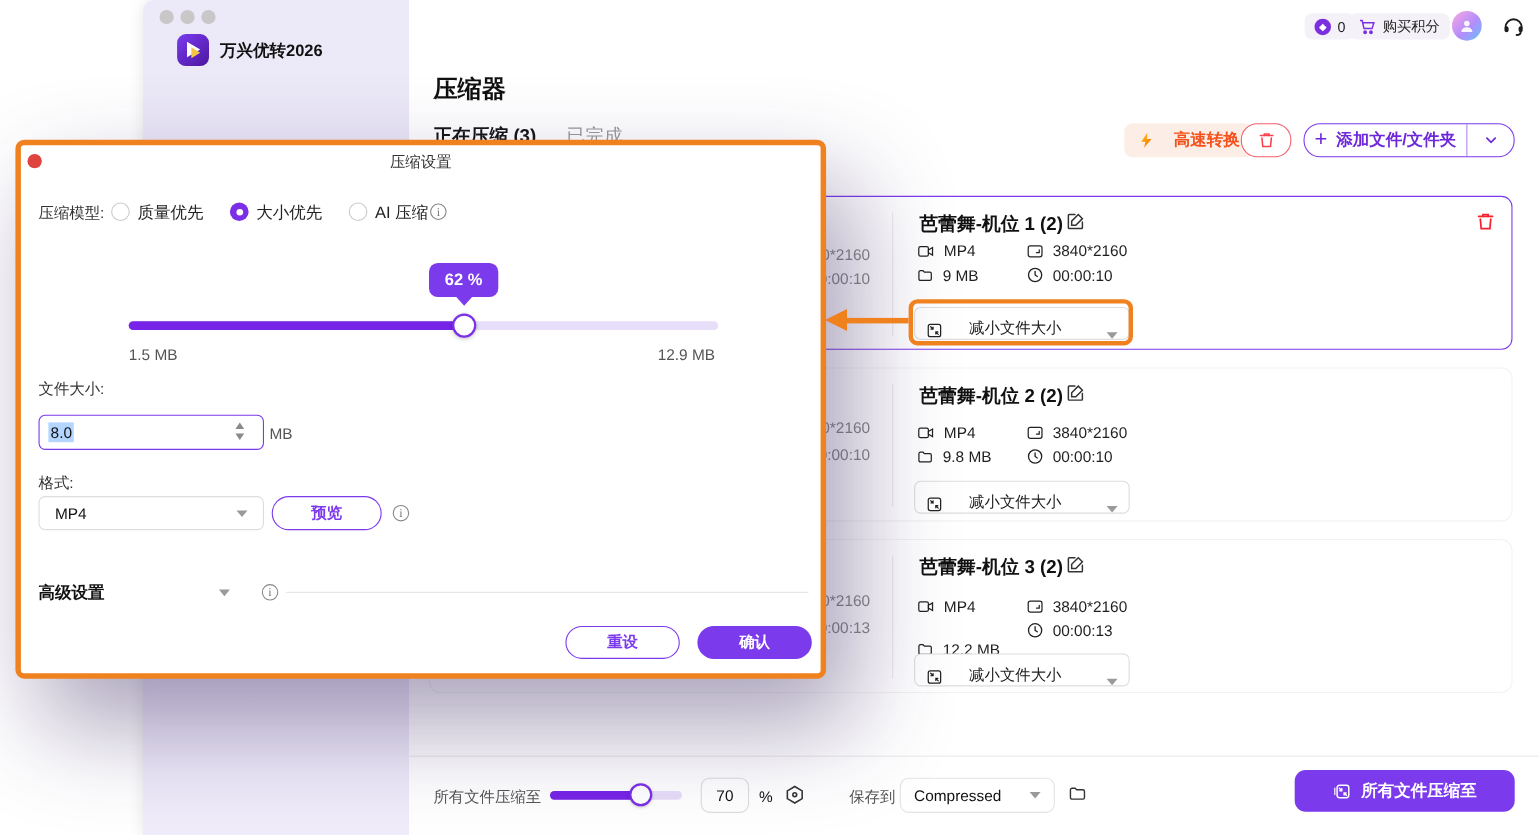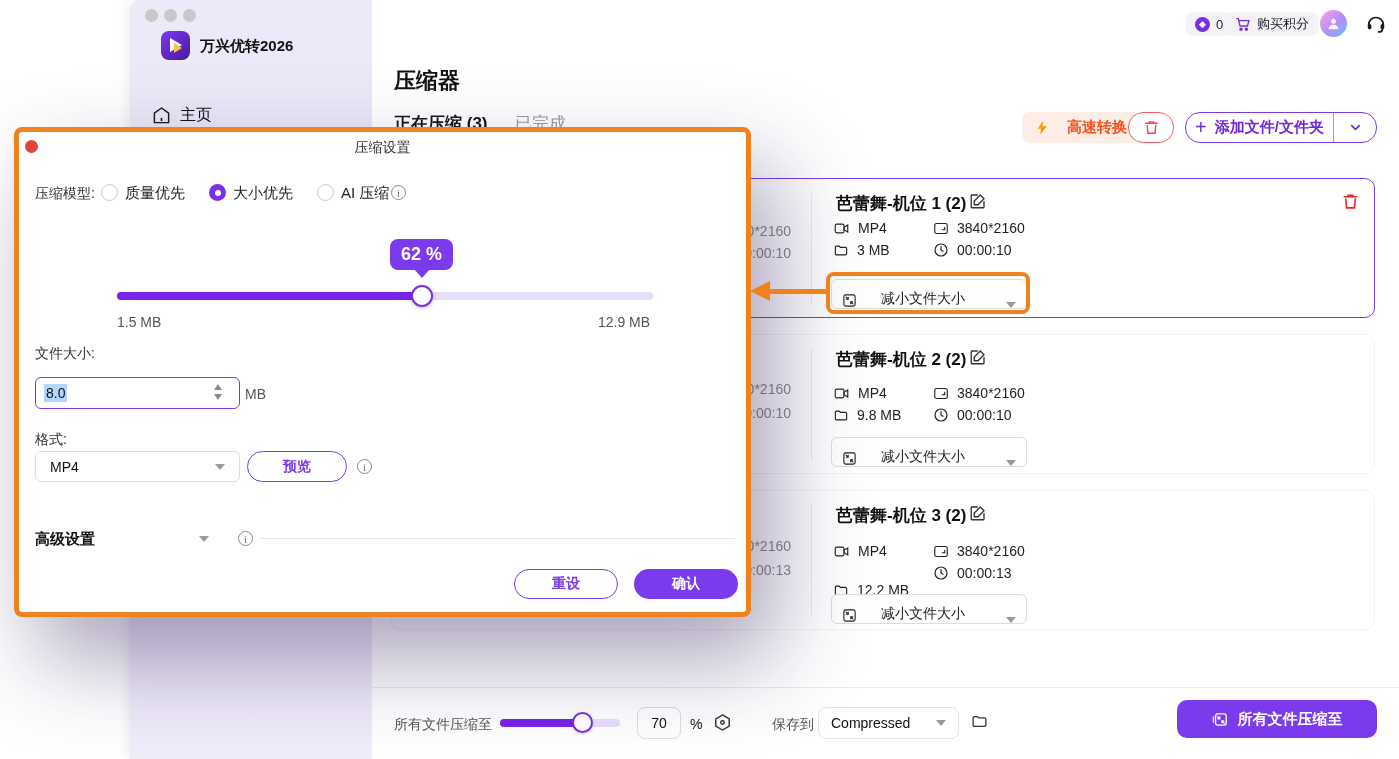--- a/index.html
+++ b/index.html
@@ -90,21 +90,21 @@
            box-shadow:24px 42px 90px rgba(50,30,90,.42); }
   .m-close { position:absolute; left:6px; top:8px; width:13px; height:13px; border-radius:50%; background:#e0443e; }
   .m-title { position:absolute; left:0; top:7px; width:100%; text-align:center; font-size:14px; color:#333; }
   .m-row-label { position:absolute; left:16px; font-size:14px; color:#333; }
   .radio { position:absolute; width:17px; height:17px; border-radius:50%; border:1.5px solid #c9c9c9; background:#fff; }
   .radio.sel { border:none; background:#7c2fe8; }
   .radio.sel::after { content:""; position:absolute; left:5.5px; top:5.5px; width:6px; height:6px;
                       border-radius:50%; background:#fff; }
   .radio-label { position:absolute; top:52px; font-size:15px; color:#222; }
   .bubble { position:absolute; left:371px; top:107px; width:63px; height:31px; background:#7c3aed; border-radius:8px;
-            color:#fff; font-weight:bold; font-size:18px; display:flex; align-items:center; justify-content:center; }
+            color:#fff; font-weight:bold; font-size:15px; display:flex; align-items:center; justify-content:center; }
   .bubble::after { content:""; position:absolute; left:24px; top:30px; width:0; height:0;
                    border-left:8px solid transparent; border-right:8px solid transparent; border-top:9px solid #7c3aed; }
   .m-track { position:absolute; left:98px; top:160px; width:536px; height:8px; border-radius:4px; background:#e7defa; }
   .m-track .fill { position:absolute; left:0; top:0; width:57%; height:8px; border-radius:4px; background:#7724e8; }
   .m-knob { position:absolute; left:392px; top:153px; width:22px; height:22px; border-radius:50%; background:#fff;
             border:2.5px solid #7c2fe8; box-shadow:0 1px 4px rgba(0,0,0,.25); }
   .m-min { position:absolute; left:98px; top:182px; font-size:14px; color:#555; }
   .m-max { position:absolute; left:568px; top:182px; width:74px; text-align:center; font-size:14px; color:#555; }
   .m-input { position:absolute; left:16px; top:245px; width:205px; height:32px; border:1.5px solid #7c3aed;
              border-radius:6px; background:#fff; display:flex; align-items:center; padding:0 8px; font-size:14px; }
@@ -145,29 +145,20 @@
 
   <div class="sidebar">
     <div class="traffic" style="left:15px"></div>
     <div class="traffic" style="left:34px"></div>
     <div class="traffic" style="left:53px"></div>
     <div class="logo">
         <div class="tri1"></div>
         <div class="tri2"></div>
       </div>
     <div class="app-title">万兴优转2026</div>
-    <div class="side-item">
-      <span>
-        <svg width="19" height="19" viewBox="0 0 24 24" fill="none" stroke="#1a1a1a" stroke-width="1.8" stroke-linejoin="round">
-          <path d="M12 2.5 21 9v12H3V9z"></path>
-            <path d="M12 15v4" stroke-width="2"></path>
-        </svg>
-      </span>
-      <span>主页</span>
-    </div>
   </div>
 
   <div class="main">
 
     <div class="pill" style="left:814px">
       <span class="coin">◆</span>
       <span>0</span>
     </div>
     <div class="pill" style="left:854px">
       <span>
@@ -261,21 +252,21 @@
         <svg width="16" height="15" viewBox="0 0 24 24" fill="none" stroke="#222" stroke-width="1.8">
           <rect x="2" y="4" width="20" height="16" rx="3"></rect>
             <path d="M14 14h4v-4" stroke-linecap="round"></path>
         </svg>
           <span>3840*2160</span>
       </div>
       <div class="meta" style="left:442px; top:63px">
         <svg width="16" height="15" viewBox="0 0 24 24" fill="none" stroke="#222" stroke-width="1.8">
           <path d="M3 7a2 2 0 0 1 2-2h4l2 2h8a2 2 0 0 1 2 2v8a2 2 0 0 1-2 2H5a2 2 0 0 1-2-2z"></path>
         </svg>
-          <span>3 MB</span>
+          <span>9 MB</span>
       </div>
       <div class="meta" style="left:542px; top:63px">
         <svg width="16" height="16" viewBox="0 0 24 24" fill="none" stroke="#222" stroke-width="1.8" stroke-linecap="round">
           <circle cx="12" cy="12" r="9"></circle>
             <path d="M12 7v5l3 2"></path>
         </svg>
           <span>00:00:10</span>
       </div>
       <div class="mini-dd">
         <svg width="15" height="15" viewBox="0 0 24 24" fill="none" stroke="#222" stroke-width="1.8" stroke-linecap="round">

